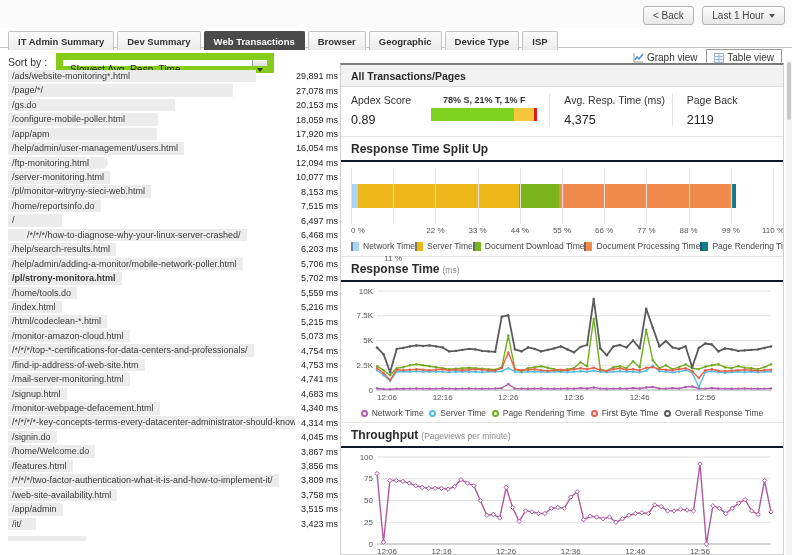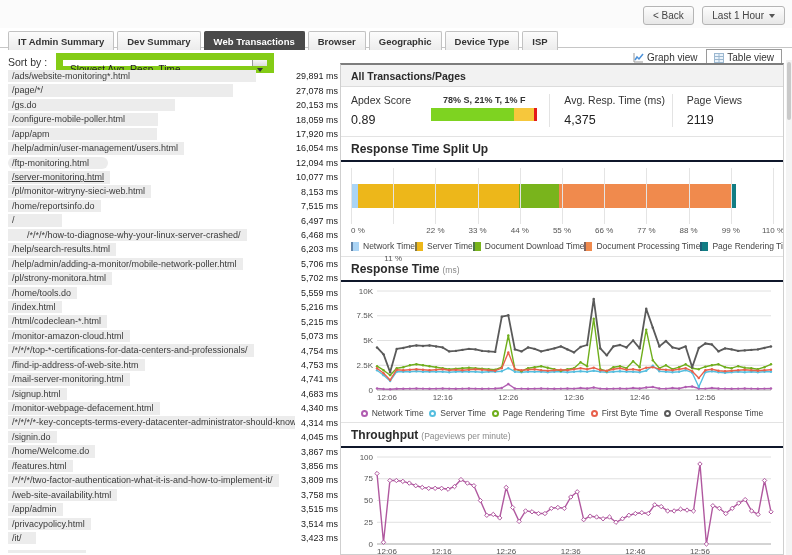--- a/index.html
+++ b/index.html
@@ -149,21 +149,21 @@
       </div>
       <div class="t-row">
         <span class="t-bar" style="min-width: 133.2px;">/help/admin/user-management/users.html</span>
         <span class="t-val">16,054 ms</span>
       </div>
       <div class="t-row">
         <span class="t-bar" style="min-width: 100.3px; border-radius: 6px;">/ftp-monitoring.html</span>
         <span class="t-val">12,094 ms</span>
       </div>
       <div class="t-row">
-        <span class="t-bar" style="min-width: 83.6px; text-decoration: underline;">/server-monitoring.html</span>
+        <span class="t-bar" style="min-width: 83.6px;">/server-monitoring.html</span>
         <span class="t-val">10,077 ms</span>
       </div>
       <div class="t-row">
         <span class="t-bar" style="min-width: 67.6px;">/pl/monitor-witryny-sieci-web.html</span>
         <span class="t-val">8,153 ms</span>
       </div>
       <div class="t-row">
         <span class="t-bar" style="min-width: 62.4px;">/home/reportsinfo.do</span>
         <span class="t-val">7,515 ms</span>
       </div>
@@ -177,21 +177,21 @@
       </div>
       <div class="t-row">
         <span class="t-bar" style="min-width: 51.5px;">/help/search-results.html</span>
         <span class="t-val">6,203 ms</span>
       </div>
       <div class="t-row">
         <span class="t-bar" style="min-width: 47.3px;">/help/admin/adding-a-monitor/mobile-network-poller.html</span>
         <span class="t-val">5,706 ms</span>
       </div>
       <div class="t-row">
-        <span class="t-bar" style="min-width: 47.3px;">/pl/strony-monitora.html</span>
+        <span class="t-bar" style="min-width: 47.3px; font-weight: bold;">/pl/strony-monitora.html</span>
         <span class="t-val">5,702 ms</span>
       </div>
       <div class="t-row">
         <span class="t-bar" style="min-width: 46.1px;">/home/tools.do</span>
         <span class="t-val">5,559 ms</span>
       </div>
       <div class="t-row">
         <span class="t-bar" style="min-width: 43.3px;">/index.html</span>
         <span class="t-val">5,216 ms</span>
       </div>
@@ -243,24 +243,20 @@
         <span class="t-bar" style="min-width: 31.6px;">/*/*/*/two-factor-authentication-what-it-is-and-how-to-implement-it/</span>
         <span class="t-val">3,809 ms</span>
       </div>
       <div class="t-row">
         <span class="t-bar" style="min-width: 31.2px;">/web-site-availability.html</span>
         <span class="t-val">3,758 ms</span>
       </div>
       <div class="t-row">
         <span class="t-bar" style="min-width: 29.2px;">/app/admin</span>
         <span class="t-val">3,515 ms</span>
-      </div>
-      <div class="t-row">
-        <span class="t-bar" style="min-width: 29.2px;">/privacypolicy.html</span>
-        <span class="t-val">3,514 ms</span>
       </div>
       <div class="t-row">
         <span class="t-bar" style="min-width: 28.4px;">/it/</span>
         <span class="t-val">3,423 ms</span>
       </div>
       <div class="t-partial"></div>
     </div>
 
   <div id="panel">
     <div id="panel-title">All Transactions/Pages</div>
@@ -278,21 +274,21 @@
               <span class="apdex-seg" style="width: 19%; background: rgb(246, 199, 60);"></span>
               <span class="apdex-seg" style="width: 3%; background: rgb(228, 26, 26);"></span>
             </div>
         </div>
       </div>
       <div id="sum-avg">
         <div class="sum-label">Avg. Resp. Time (ms)</div>
         <div class="sum-value">4,375</div>
       </div>
       <div id="sum-views">
-        <div class="sum-label">Page Views</div>
+        <div class="sum-label">Page Back</div>
         <div class="sum-value">2119</div>
       </div>
     </div>
 
     <div class="section">
       <div class="section-h">Response Time Split Up</div>
       <div id="split-chart">
         <div id="split-bar" style="width: 91.3636%;">
             <span class="split-seg" style="width: 1.79104%; background: rgb(170, 212, 245);"></span>
             <span class="split-seg" style="width: 41.791%; background: rgb(237, 183, 26);"></span>

